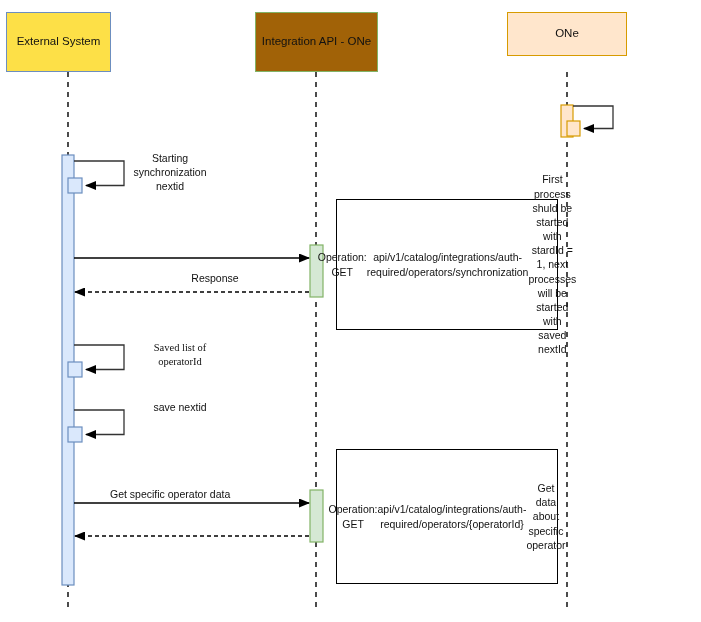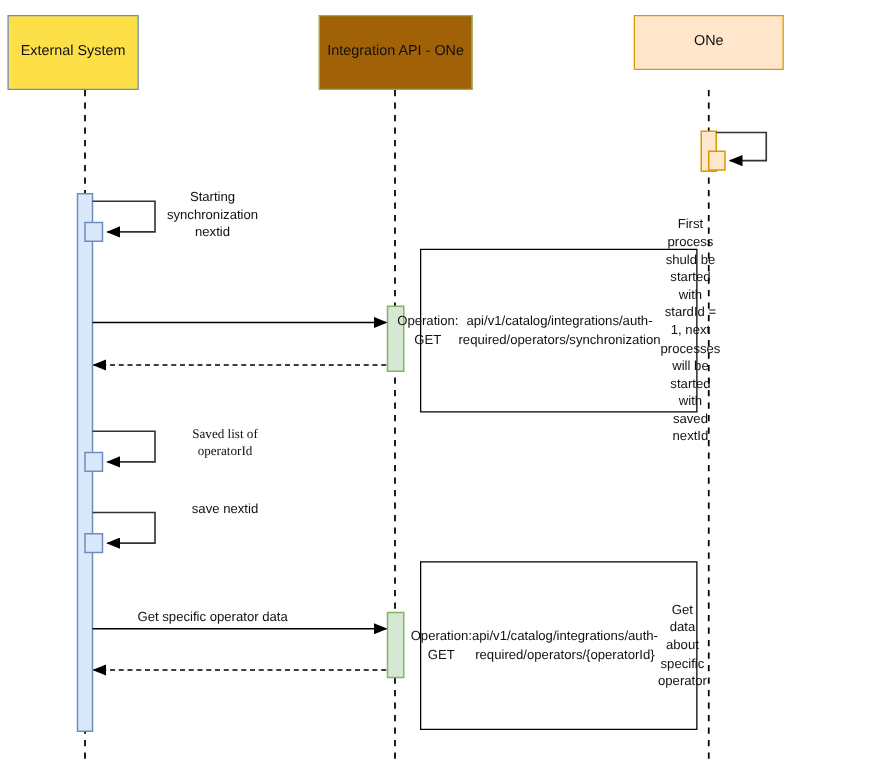--- a/index.html
+++ b/index.html
@@ -168,20 +168,21 @@
   <div class="actor-box" style="left:507px; top:12px; width:120px; height:44px; background:#ffe6cc; border:1px solid #d79b00;">
     <span>ONe</span>
   </div>
 
 
   <div class="self-label" style="left:128px; top:152px; width:84px; text-align:center;">Starting
 synchronization
 nextid</div>
 
 
+  <div class="msg-label" style="left:132px; top:272px; width:166px; text-align:center;">Response</div>
 
   <div class="self-label" style="left:132px; top:341px; width:96px; text-align:center;font-family:Liberation Serif, serif;">Saved list of
 operatorId</div>
 
   <div class="self-label" style="left:132px; top:401px; width:96px; text-align:center;">save nextid</div>
 
   <div class="msg-label" style="left:110px; top:488px; width:180px; text-align:left;">Get specific operator data</div>
 
 
   <div class="note-box" style="left:336px; top:199px; width:222px; height:131px;">

